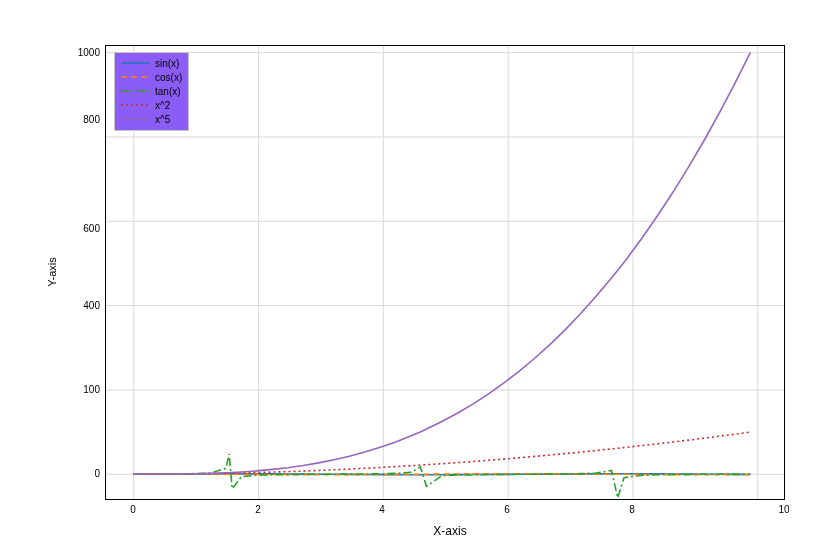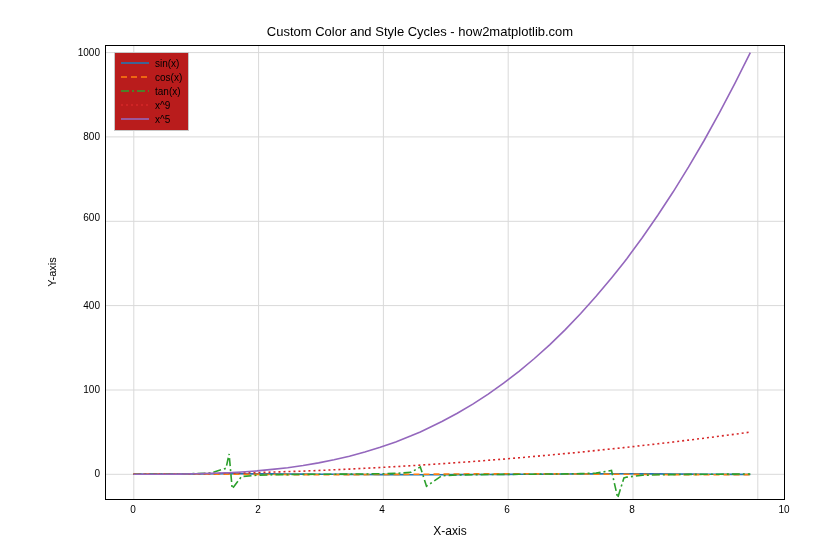--- a/index.html
+++ b/index.html
@@ -3,38 +3,37 @@
 <meta charset="utf-8">
 <style>
   html,body{margin:0;padding:0;width:840px;height:560px;background:#fff;font-family:Arial,Helvetica,sans-serif}
   .wrap{position:relative;width:840px;height:560px}
   .title{position:absolute;top:24px;left:0;width:840px;text-align:center;font-size:13px;color:#000}
   .plot{position:absolute;left:105px;top:45px;width:680px;height:455px;border:1px solid #000;box-sizing:border-box}
   .grid line{stroke:#d9d9d9;stroke-width:1}
   .axis-tick{position:absolute;font-size:10px;color:#000}
   .ylabel{position:absolute;left:52px;top:272px;transform:translate(-50%,-50%) rotate(-90deg);font-size:11px;color:#000}
   .xlabel{position:absolute;left:450px;top:524px;transform:translateX(-50%);font-size:12px;color:#000}
-  .legend{position:absolute;left:114px;top:52px;border:1px solid #c7c7c7;background:#b91c1c;padding:3px 6px 4px 6px;font-size:10px;color:#000}
+  .legend{position:absolute;left:114px;top:52px;border:1px solid #c7c7c7;background:#8b5cf6;padding:3px 6px 4px 6px;font-size:10px;color:#000}
   .legend-row{display:flex;align-items:center;height:14px}
   .legend-swatch{width:28px;height:14px;margin-right:6px;display:flex;align-items:center}
   .legend-swatch svg{width:28px;height:10px}
 </style>
 </head>
 <body>
 <div class="wrap">
-  <div class="title">Custom Color and Style Cycles - how2matplotlib.com</div>
 
   <div class="ylabel">Y-axis</div>
   <div class="xlabel">X-axis</div>
 
   <div class="axis-tick" style="right:740px;top:468px">0</div>
   <div class="axis-tick" style="right:740px;top:384px">100</div>
   <div class="axis-tick" style="right:740px;top:300px">400</div>
-  <div class="axis-tick" style="right:740px;top:212px">600</div>
-  <div class="axis-tick" style="right:740px;top:131px">800</div>
+  <div class="axis-tick" style="right:740px;top:223px">600</div>
+  <div class="axis-tick" style="right:740px;top:114px">800</div>
   <div class="axis-tick" style="right:740px;top:47px">1000</div>
 
   <div class="axis-tick" style="top:504px;left:133px;transform:translateX(-50%)">0</div>
   <div class="axis-tick" style="top:504px;left:258px;transform:translateX(-50%)">2</div>
   <div class="axis-tick" style="top:504px;left:382px;transform:translateX(-50%)">4</div>
   <div class="axis-tick" style="top:504px;left:507px;transform:translateX(-50%)">6</div>
   <div class="axis-tick" style="top:504px;left:632px;transform:translateX(-50%)">8</div>
   <div class="axis-tick" style="top:504px;left:784px;transform:translateX(-50%)">10</div>
 
   <div class="plot">
@@ -89,21 +88,21 @@
           </svg>
         </span>
       <span>tan(x)</span>
     </div>
     <div class="legend-row">
       <span class="legend-swatch">
           <svg>
             <line x1="0" y1="5" x2="28" y2="5" stroke="#d62728" stroke-width="1.6" stroke-dasharray="2 3"></line>
           </svg>
         </span>
-      <span>x^9</span>
+      <span>x^2</span>
     </div>
     <div class="legend-row">
       <span class="legend-swatch">
           <svg>
             <line x1="0" y1="5" x2="28" y2="5" stroke="#9467bd" stroke-width="1.6"></line>
           </svg>
         </span>
       <span>x^5</span>
     </div>
   </div>

